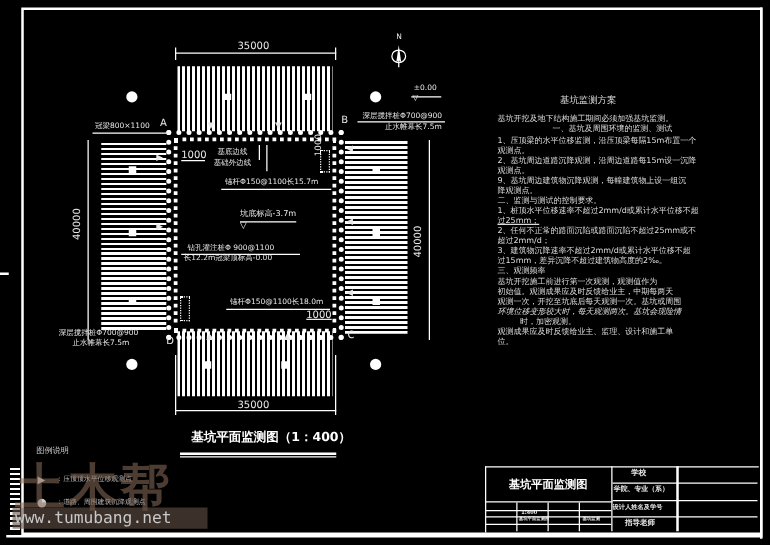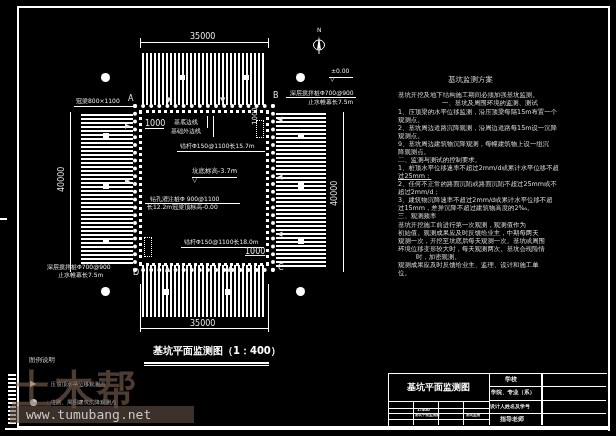--- a/index.html
+++ b/index.html
@@ -140,35 +140,35 @@
   <div class="t" style="left:398px;top:165px;">1、桩顶水平位移速率不超过2mm/d或累计水平位移不超</div>
   <div class="t" style="left:398px;top:173px;text-decoration:underline;">过25mm；</div>
   <div class="t" style="left:398px;top:181px;">2、任何不正常的路面沉陷或路面沉陷不超过25mm或不</div>
   <div class="t" style="left:398px;top:189px;">超过2mm/d；</div>
   <div class="t" style="left:398px;top:197px;">3、建筑物沉降速率不超过2mm/d或累计水平位移不超</div>
   <div class="t" style="left:398px;top:205px;">过15mm，差异沉降不超过建筑物高度的2‰。</div>
   <div class="t" style="left:398px;top:213px;">三、观测频率</div>
   <div class="t" style="left:398px;top:222px;">    基坑开挖施工前进行第一次观测，观测值作为</div>
   <div class="t" style="left:398px;top:230px;">初始值。观测成果应及时反馈给业主，中期每两天</div>
   <div class="t" style="left:398px;top:238px;">观测一次，开挖至坑底后每天观测一次。基坑或周围</div>
-  <div class="t" style="left:398px;top:246px;">环境位移变形较大时，每天观测两次。基坑会现险情</div>
+  <div class="t" style="left:398px;top:246px;font-style:italic;">环境位移变形较大时，每天观测两次。基坑会现险情</div>
   <div class="t" style="left:416px;top:254px;">时，加密观测。</div>
   <div class="t" style="left:398px;top:262px;">    观测成果应及时反馈给业主、监理、设计和施工单</div>
   <div class="t" style="left:398px;top:270px;">位。</div>
 </div>
 
 <div class="t" style="left:29px;top:357px;font-size:6.5px;color:#ccc;">图例说明</div>
 <div class="t" style="left:30px;top:380px;font-size:8px;color:#ccc;">▶</div>
 <div class="t" style="left:45px;top:382px;font-size:5.5px;color:#bbb;">：压顶顶水平位移观测点</div>
 <div class="dot" style="left:30px;top:399px;width:7px;height:7px;background:#ccc;"></div>
 <div class="t" style="left:45px;top:400px;font-size:5.5px;color:#bbb;">：道路、周围建筑沉降观测点</div>
 <div class="abs hatchh" style="left:8px;top:372px;width:8px;height:52px;"></div>
 
 <div class="wm" style="left:12px;top:362px;font-size:40px;font-weight:bold;color:rgba(140,110,90,0.55);letter-spacing:2px;font-family:'DejaVu Sans',sans-serif;">土木帮</div>
-<div class="wm" style="left:10px;top:406px;width:152px;padding:1px 16px;font-size:13px;color:#c8c8c8;background:rgba(100,80,70,0.6);">www.tumubang.net</div>
+<div class="wm" style="left:10px;top:406px;width:152px;padding:1px 2px;font-size:13px;color:#c8c8c8;background:rgba(100,80,70,0.6);">www.tumubang.net</div>
 
 <div class="abs" style="left:388px;top:373px;width:218px;height:52px;border-top:1.5px solid #fff;border-left:1.5px solid #fff;"></div>
 <div class="abs" style="left:388px;top:373px;width:101px;height:28px;border-right:1.5px solid #fff;border-bottom:1.5px solid #fff;display:flex;align-items:center;justify-content:center;">
   <span style="font-size:9px;font-weight:bold;">基坑平面监测图</span>
 </div>
 <div class="abs" style="left:388px;top:402px;width:101px;height:23px;border-right:1.5px solid #fff;
   background:
     linear-gradient(#fff,#fff) 0 5.5px/100% 1px no-repeat,
     linear-gradient(#fff,#fff) 0 11px/100% 1px no-repeat,
     linear-gradient(#fff,#fff) 0 16.5px/100% 1px no-repeat,

